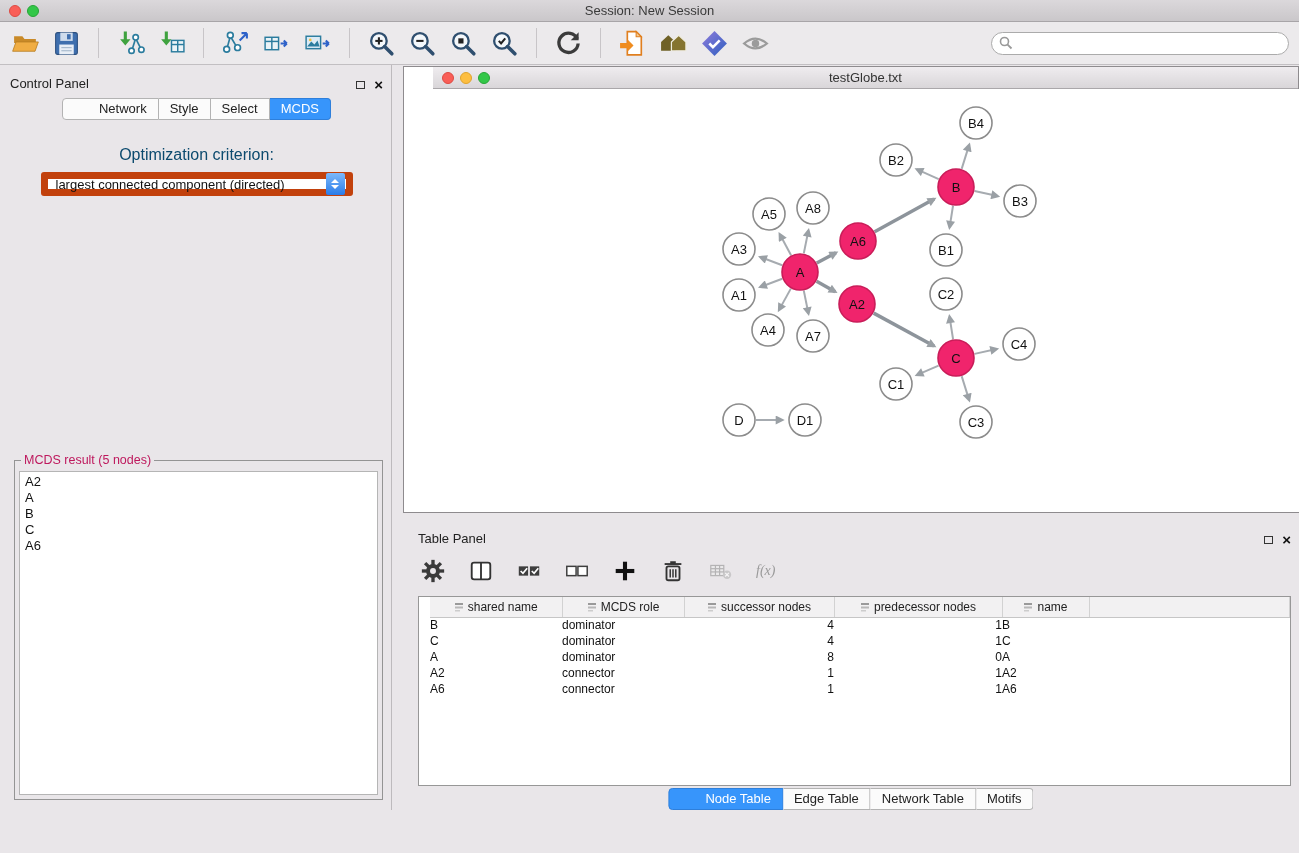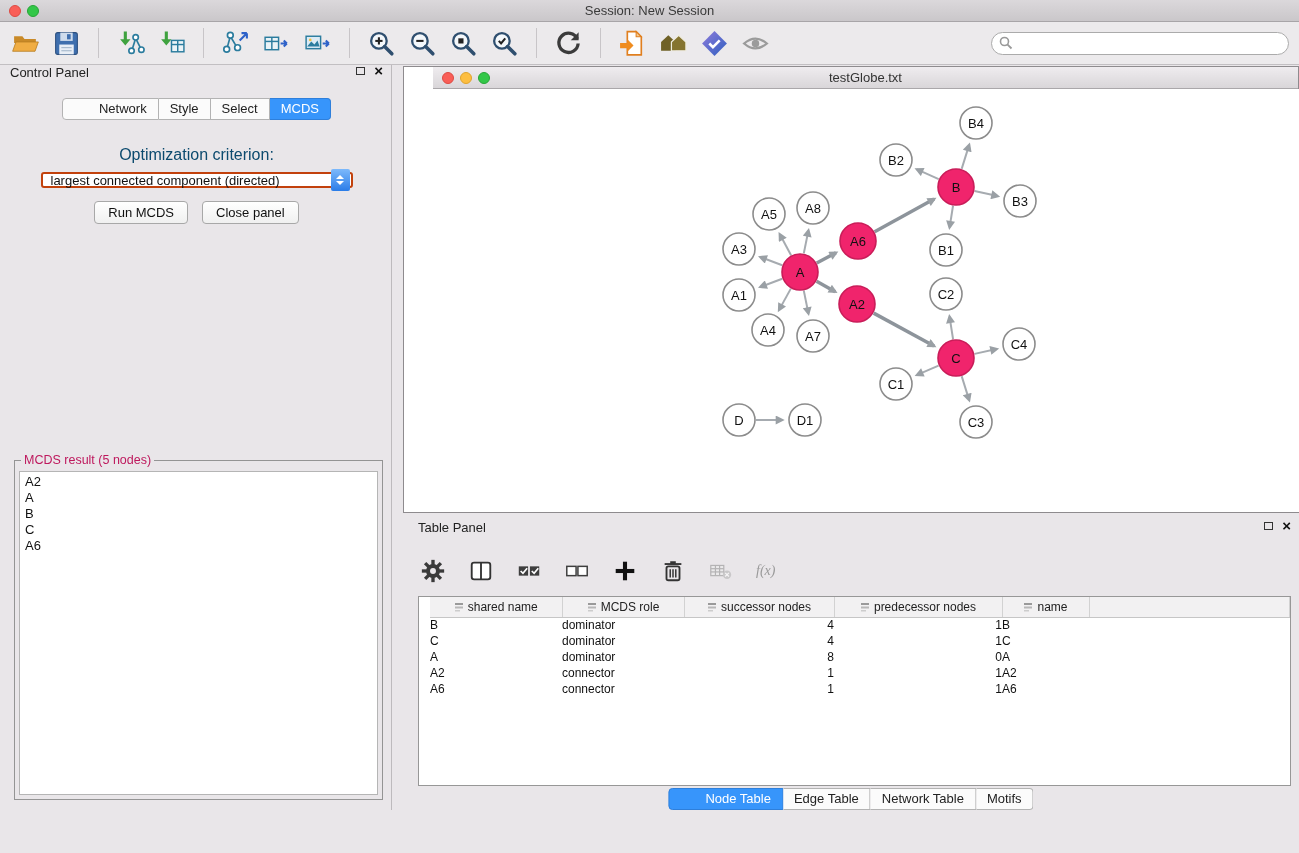--- a/index.html
+++ b/index.html
@@ -24,39 +24,39 @@
     display:flex; align-items:center; padding:0 10px; gap:10px; }
   .tb { background:transparent; border:none; padding:1px; line-height:0; }
   .tb svg { width:29px; height:29px; }
   .sep { width:1px; height:30px; background:#c8c5c8; margin:0 6px; }
   .searchbox { margin-left:auto; position:relative; width:298px; height:23px; }
   .searchbox input { width:100%; height:100%; border:1px solid #ababab; border-radius:12px;
     background:#fff; padding:0 10px 0 26px; font-size:12px; outline:none; }
   .searchbox .mag { position:absolute; left:8px; top:4px; width:14px; height:14px; }
 
   
-  .panel-header { height:26px; display:flex; align-items:flex-start; padding:0 8px; }
+  .panel-header { height:26px; display:flex; align-items:flex-end; padding:0 8px; }
   .panel-title { font-size:13px; color:#222; }
   .panel-controls { margin-left:auto; display:flex; align-items:center; gap:9px; }
   .float-box { width:9px; height:8px; border:1.5px solid #333; display:inline-block; }
   .close-x { font-size:15px; font-weight:bold; color:#111; line-height:12px; }
 
   
   .control-panel { position:absolute; top:65px; left:2px; width:390px; height:745px;
     background:#e9e6e9; border-right:1px solid #bdbabd; }
   .ctab-row { display:flex; justify-content:center; margin-top:7px; }
   .seg { font-size:13px; color:#222; background:#fbfbfb; border:1px solid #b3b3b3;
     padding:2px 11px; line-height:16px; }
   .seg + .seg { border-left:none; }
   .seg:first-child { border-radius:4px 0 0 4px;padding-left:36px; }
   .seg:last-child { border-radius:0 4px 4px 0; }
   .seg.active { background:#3795fb; border-color:#2e7fdb; color:#fff; }
   .opt-label { text-align:center; font-size:16px; color:#0c4a6e; margin-top:26px; }
-  .combo { display:flex; align-items:center; width:312px; height:16px; margin:8px auto 0;
-    background:#fff; border:2px solid #c2410c; border-radius:3px; }
+  .combo { display:flex; align-items:center; width:312px; height:24px; margin:8px auto 0;
+    background:#fff; border:7px solid #c2410c; border-radius:3px; }
   .combo-text { flex:1; padding:0 8px; font-size:13px; color:#111; white-space:nowrap; overflow:hidden; }
   .combo-arrows { width:19px; height:22px; background:linear-gradient(#7db9fb,#2a7ce8);
     border-radius:2px; margin-right:1px; display:flex; flex-direction:column; align-items:center;
     justify-content:center; gap:2px; }
   .tri-up { width:0; height:0; border-left:4px solid transparent; border-right:4px solid transparent;
     border-bottom:4px solid #fff; }
   .tri-down { width:0; height:0; border-left:4px solid transparent; border-right:4px solid transparent;
     border-top:4px solid #fff; }
   .button-row { display:flex; justify-content:center; gap:14px; margin-top:13px; }
   .btn { font-size:13px; color:#111; padding:3px 13px; background:linear-gradient(#ffffff,#f0f0f0);
@@ -281,24 +281,20 @@
       <button class="seg">Select</button>
       <button class="seg active">MCDS</button>
     </div>
     <div class="opt-label">Optimization criterion:</div>
     <div class="combo">
       <span class="combo-text">largest connected component (directed)</span>
       <span class="combo-arrows">
         <span class="tri-up"></span>
           <span class="tri-down"></span>
       </span>
-    </div>
-    <div class="button-row">
-      <button class="btn">Run MCDS</button>
-      <button class="btn">Close panel</button>
     </div>
     <fieldset class="result-box">
       <legend>MCDS result (5 nodes)</legend>
       <div class="result-list" id="mcds-list">
           <div class="result-item">A2</div>
           <div class="result-item">A</div>
           <div class="result-item">B</div>
           <div class="result-item">C</div>
           <div class="result-item">A6</div>
         </div>

